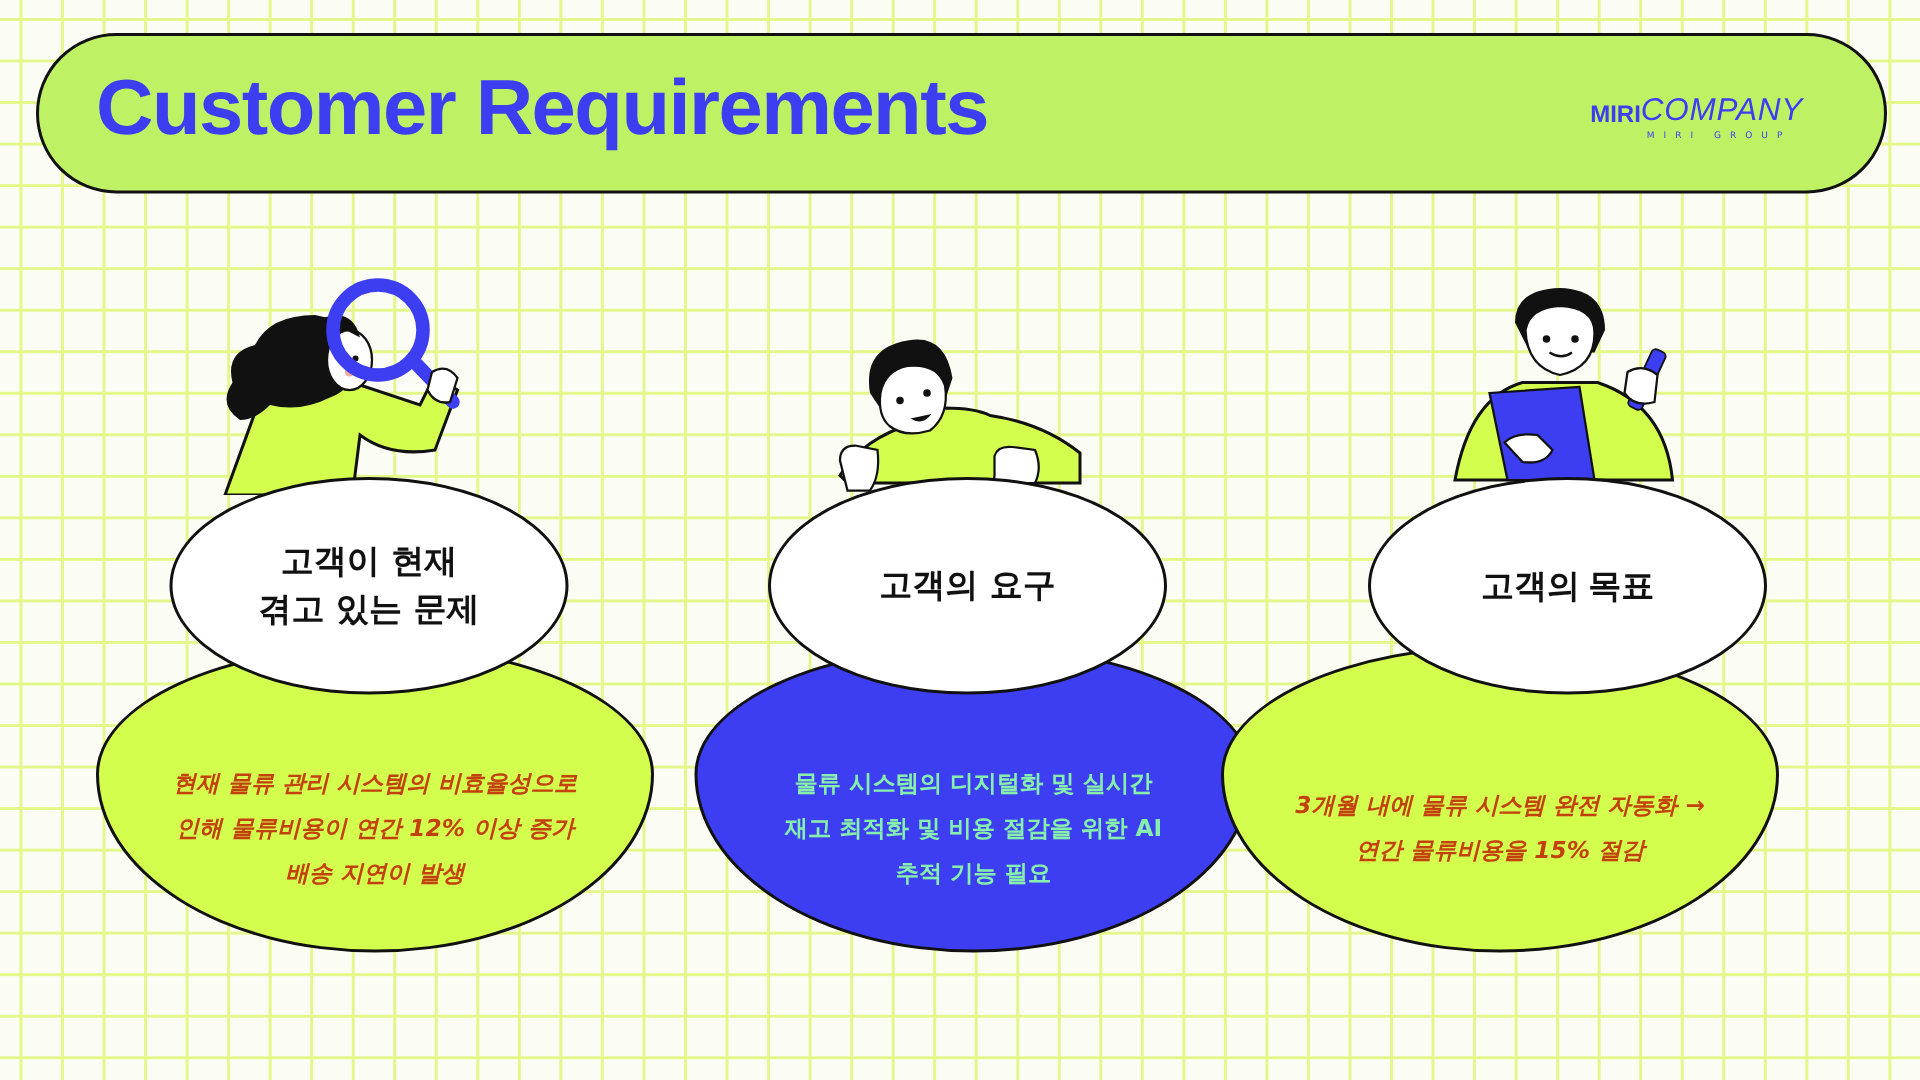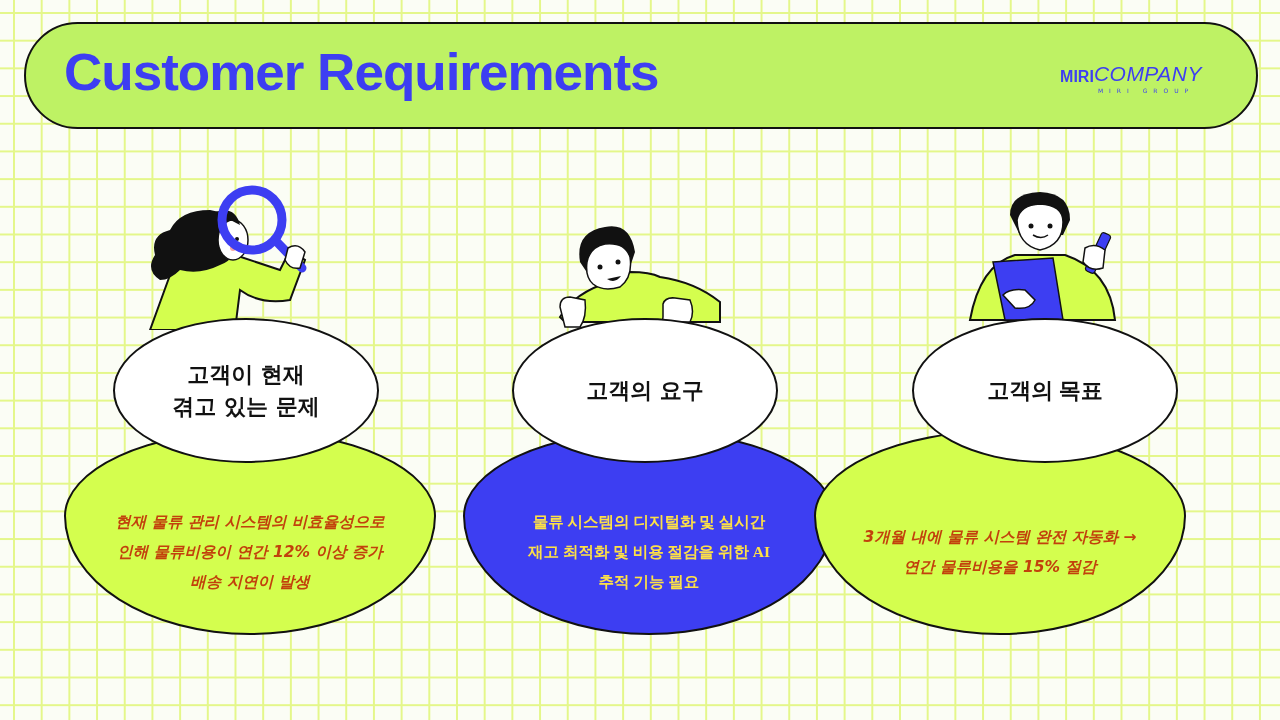--- a/index.html
+++ b/index.html
@@ -29,21 +29,21 @@
   .logo-company { font-style: italic; font-size: 21px; letter-spacing: 0.5px; }
   .logo-sub { font-size: 6px; letter-spacing: 6px; margin-top: 1px; color: #3d3ef2; padding-left: 30px; }
 
   .blob {
     position: absolute; top: 430px; width: 372px; height: 205px;
     border: 2.5px solid #111; box-sizing: border-box;
     border-radius: 50% 50% 50% 50% / 42% 42% 58% 58%;
     display: flex; align-items: center; justify-content: center; text-align: center;
   }
   .blob.lime { background: #d4fe4e; color: #c2410c; font-style: italic; }
-  .blob.blue { background: #3d3ef2; color: #fde047; font-family: Liberation Serif, serif; }
+  .blob.blue { background: #3d3ef2; color: #86efac; }
   .blob-text { font-size: 15.5px; line-height: 30px; padding-top: 38px; font-weight: bold; }
   .blob-text div { white-space: nowrap; }
 
   .bubble {
     position: absolute; top: 318px; width: 266px; height: 145px;
     background: #ffffff; border: 2.5px solid #111; box-sizing: border-box;
     border-radius: 50% / 50%;
     display: flex; align-items: center; justify-content: center; text-align: center;
     font-weight: bold; font-size: 22px; line-height: 32px; color: #111;
   }

